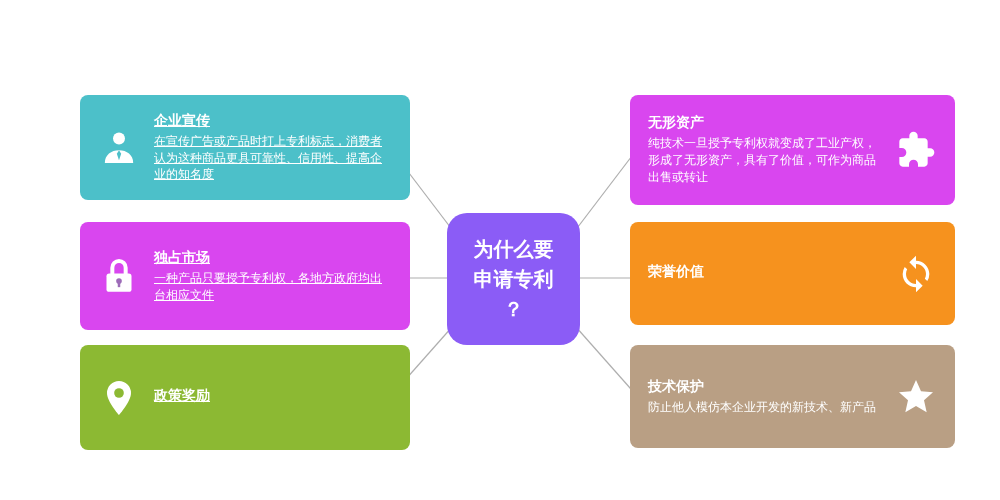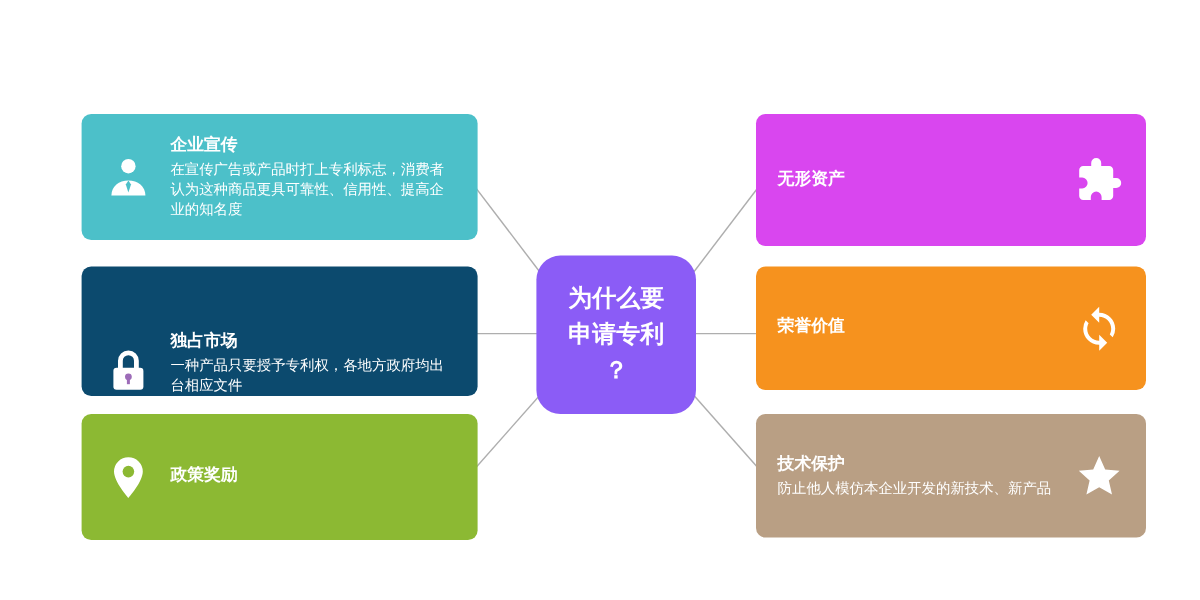--- a/index.html
+++ b/index.html
@@ -12,23 +12,23 @@
   .card{
     position:absolute;z-index:1;border-radius:8px;color:#ffffff;
     display:flex;align-items:center;gap:14px;padding:0 18px;box-sizing:border-box;
   }
   .card .icon{flex:0 0 auto;width:42px;height:42px;display:flex;align-items:center;justify-content:center;}
   .card .icon svg{width:40px;height:40px;display:block;}
   .card .txt{flex:1 1 auto;}
   .card .title{font-weight:bold;font-size:14px;margin-bottom:3px;}
   .card .body{font-size:12px;line-height:1.4;}
   
-  .card.l{left:68px;width:330px;}
+  .card.l{left:80px;width:330px;text-decoration:underline;}
   .card.l1{top:95px;height:105px;background:#4cc0c9;}
-  .card.l2{top:222px;height:108px;background:#0c4a6e;align-items:flex-end;}
+  .card.l2{top:222px;height:108px;background:#d946ef;}
   .card.l3{top:345px;height:105px;background:#8cb933;}
   
   .card.r{left:630px;width:325px;}
   .card.r1{top:95px;height:110px;background:#d946ef;}
   .card.r2{top:222px;height:103px;background:#f6921e;justify-content:flex-end;}
   .card.r3{top:345px;height:103px;background:#b99f84;}
   .center-node{
     position:absolute;z-index:2;left:447px;top:213px;width:133px;height:132px;
     background:#8b5cf6;border-radius:20px;color:#ffffff;
     display:flex;align-items:center;justify-content:center;text-align:center;
@@ -92,20 +92,21 @@
       </svg>
     </span>
     <span class="txt">
       <span class="title" style="display:block">政策奖励</span>
     </span>
   </div>
 
   <div class="card r r1">
     <span class="txt">
       <span class="title" style="display:block">无形资产</span>
+      <span class="body" style="display:block">纯技术一旦授予专利权就变成了工业产权，形成了无形资产，具有了价值，可作为商品出售或转让</span>
     </span>
     <span class="icon">
       <svg viewBox="0 0 24 24" fill="#ffffff">
         <path d="M20.5 11H19V7c0-1.1-.9-2-2-2h-4V3.5a2.5 2.5 0 0 0-5 0V5H4c-1.1 0-2 .9-2 2v3.8h1.5a2.7 2.7 0 0 1 0 5.4H2V20c0 1.1.9 2 2 2h3.8v-1.5a2.7 2.7 0 0 1 5.4 0V22H17c1.1 0 2-.9 2-2v-4h1.5a2.5 2.5 0 0 0 0-5z"></path>
       </svg>
     </span>
   </div>
 
   <div class="card r r2">
     <span class="txt">

